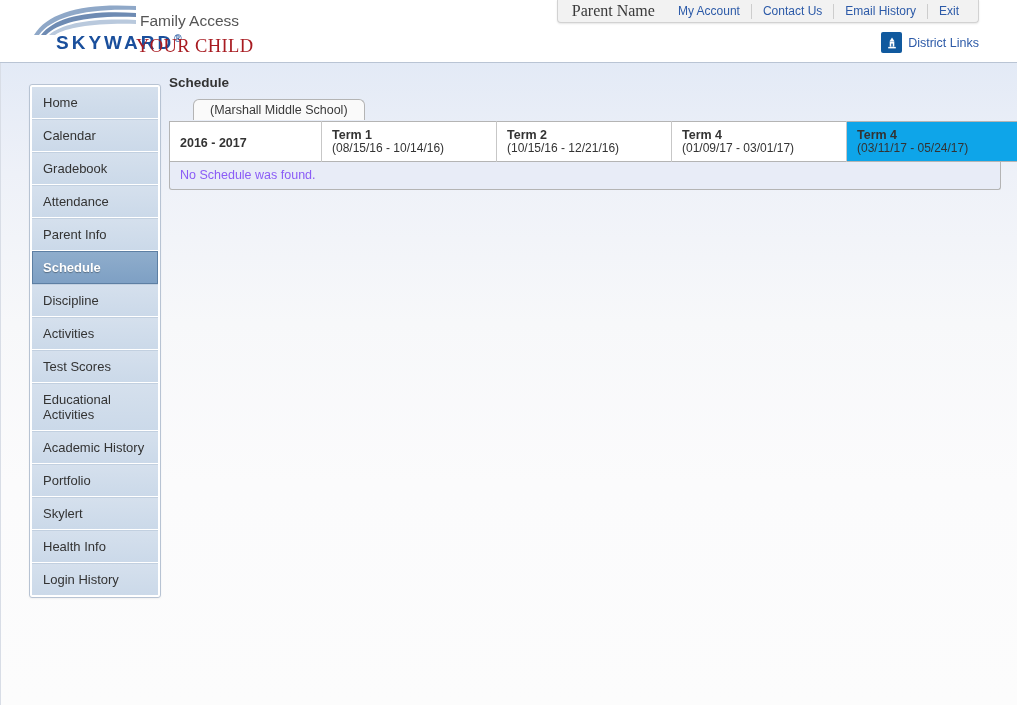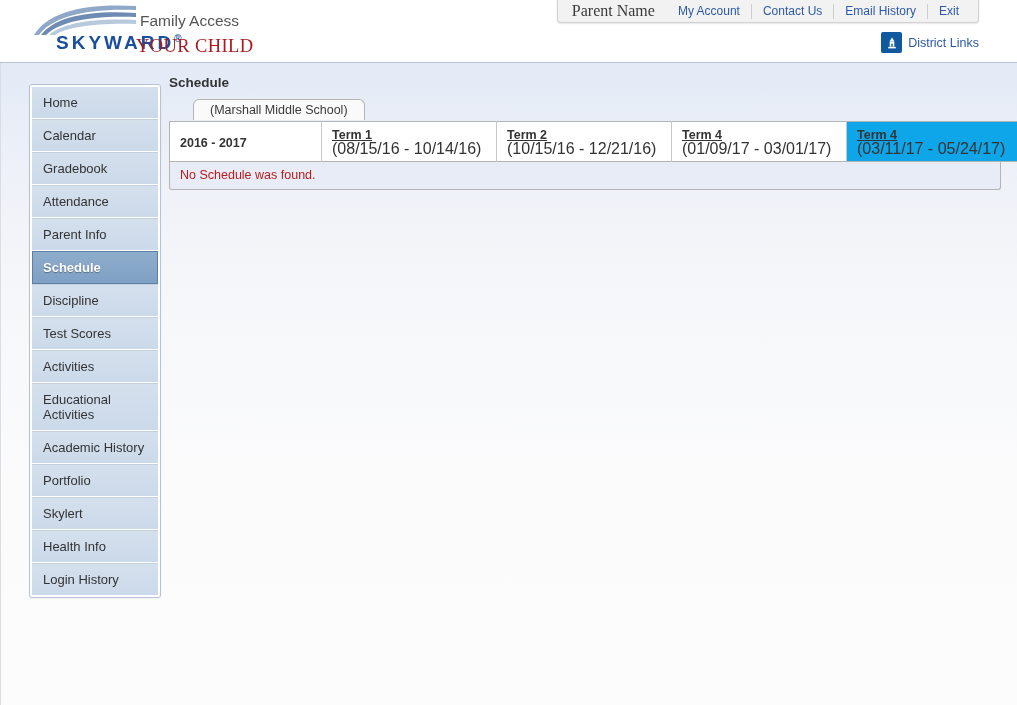--- a/index.html
+++ b/index.html
@@ -208,36 +208,35 @@
   .year-label {
     font-size: 12.5px;
     font-weight: bold;
     color: #333333;
   }
   .term-name {
     font-size: 12.5px;
     font-weight: bold;
     color: #333333;
     line-height: 14px;
-    text-decoration: underline;
   }
   .term-dates {
-    font-size: 16px;
+    font-size: 12px;
     color: #333333;
     line-height: 13px;
   }
   td.term-current { background: #0ea5e9; }
 
   .no-data-row {
     width: 832px;
     background: #e8ecf7;
     border: 1px solid #b4b4b4;
     border-top: none;
     font-size: 12.5px;
-    color: #b91c1c;
+    color: #8b5cf6;
     padding: 6px 0 7px 10px;
     border-radius: 0 0 3px 3px;
   }
 </style>
 </head>
 <body>
 
 <div class="page">
 
   <div class="header">
@@ -277,22 +276,22 @@
   <div class="body-area">
 
     <nav class="sidebar">
       <a class="nav-item">Home</a>
       <a class="nav-item">Calendar</a>
       <a class="nav-item">Gradebook</a>
       <a class="nav-item">Attendance</a>
       <a class="nav-item">Parent Info</a>
       <a class="nav-item selected">Schedule</a>
       <a class="nav-item">Discipline</a>
+      <a class="nav-item">Activities</a>
       <a class="nav-item">Test Scores</a>
-      <a class="nav-item">Activities</a>
       <a class="nav-item">Educational Activities</a>
       <a class="nav-item">Academic History</a>
       <a class="nav-item">Portfolio</a>
       <a class="nav-item">Skylert</a>
       <a class="nav-item">Health Info</a>
       <a class="nav-item">Login History</a>
     </nav>
 
     <main class="content">
       <div class="page-title">Schedule</div>

